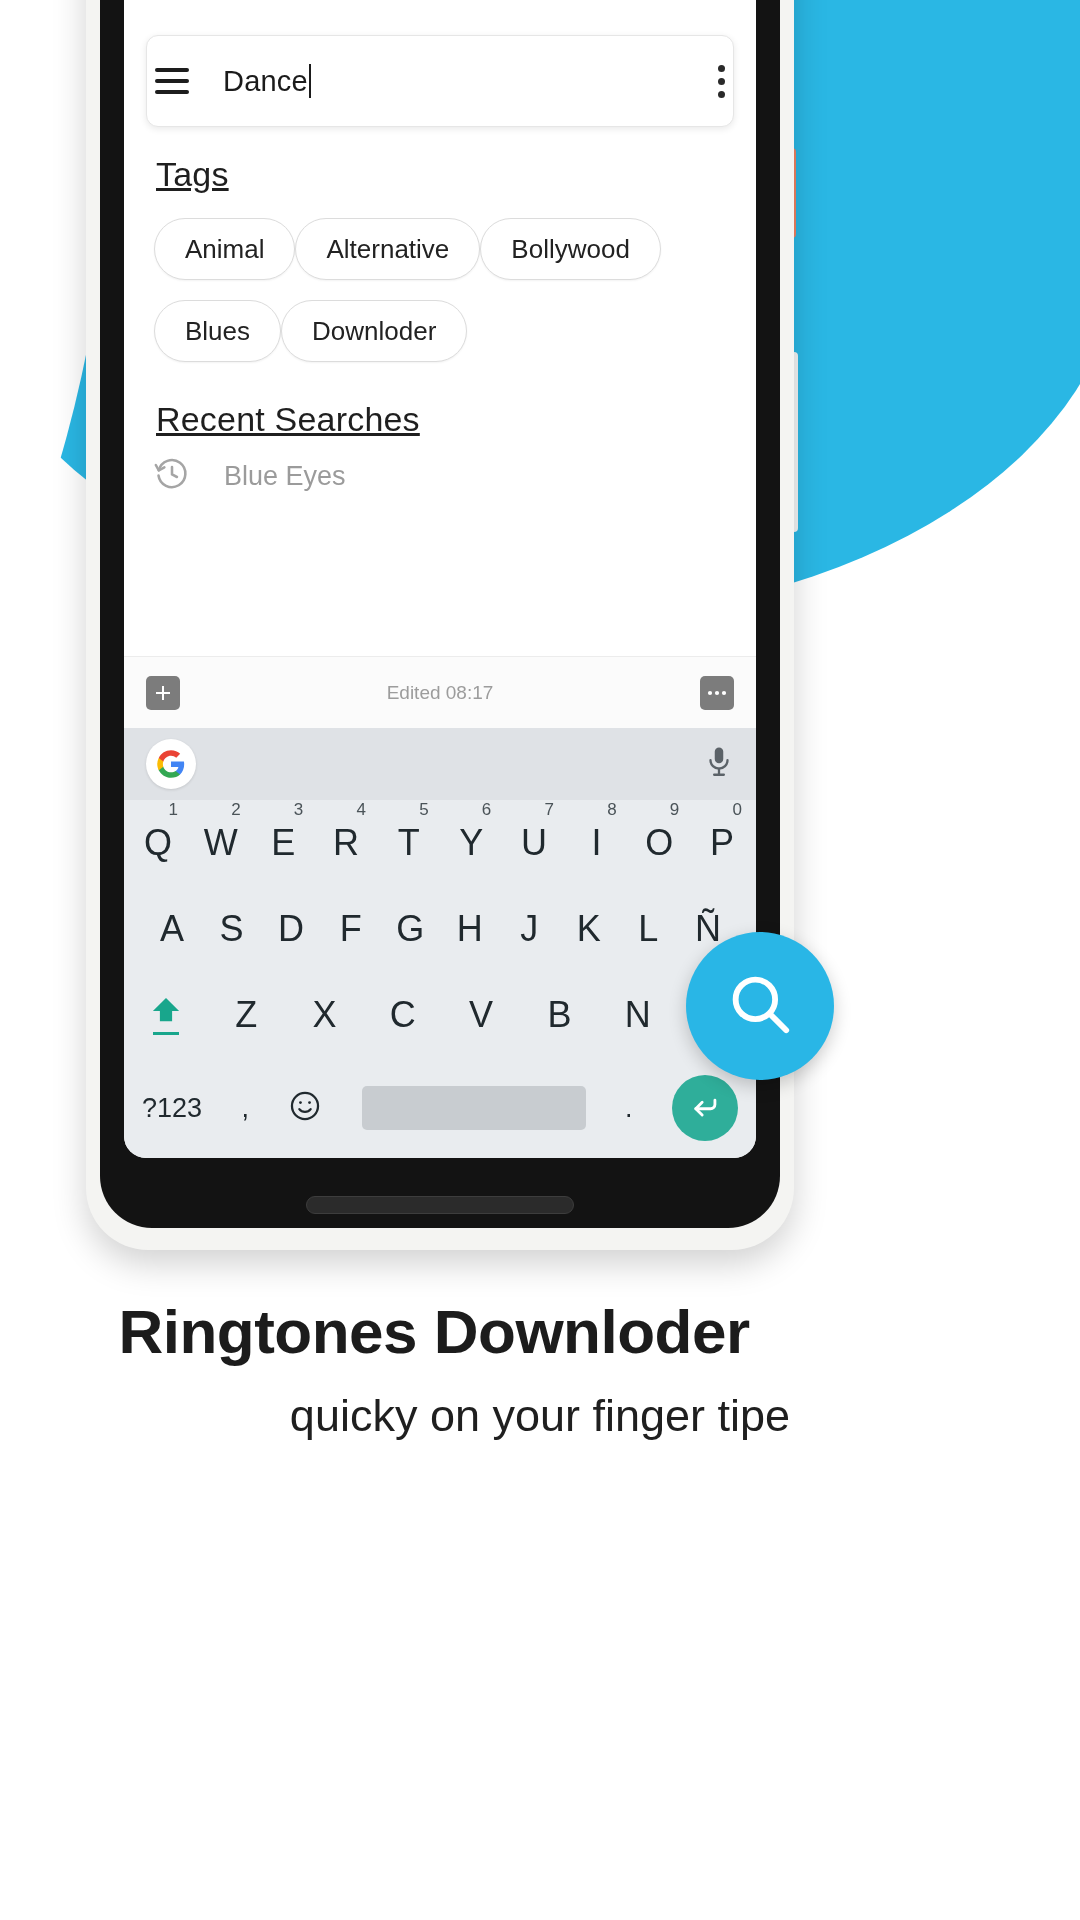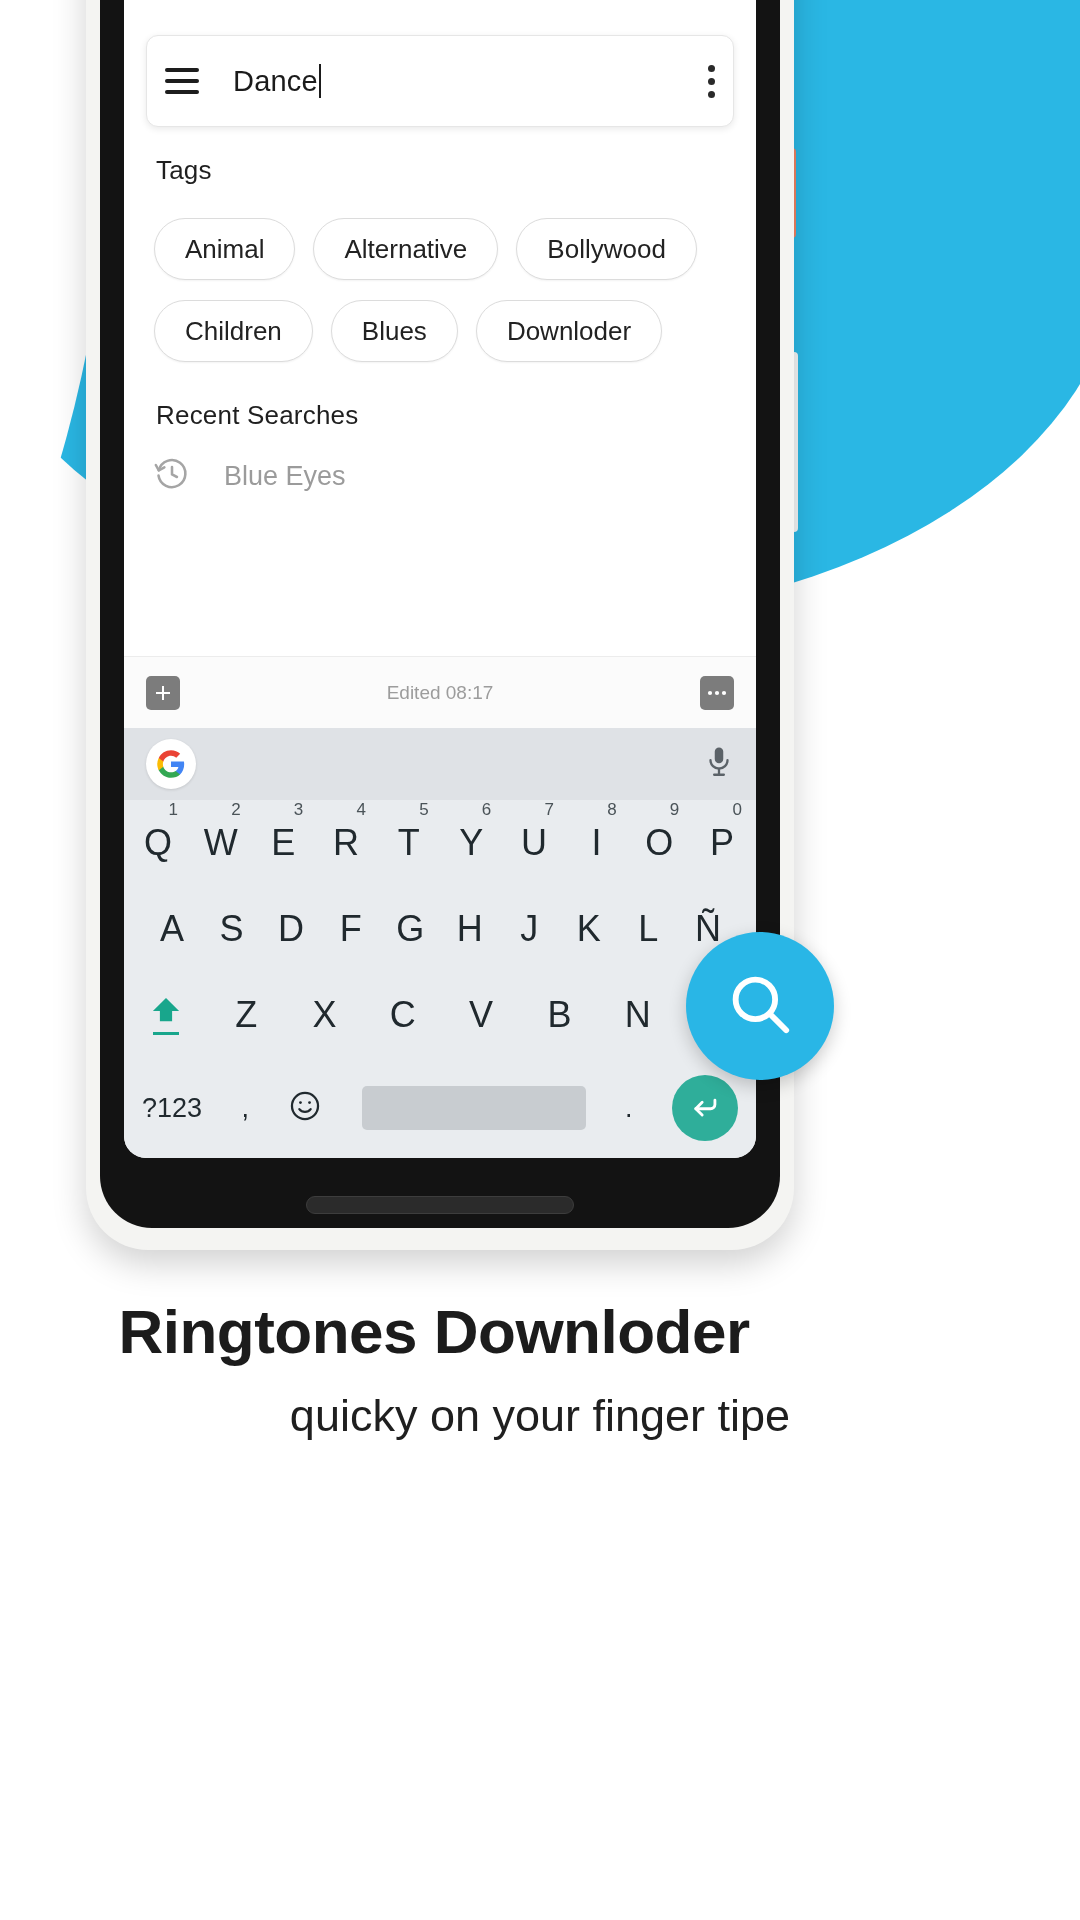--- a/index.html
+++ b/index.html
@@ -64,41 +64,41 @@
   }
 
   
   .searchbar {
     position: absolute; left: 22px; top: 95px;
     width: 588px; height: 92px;
     background: #ffffff;
     border: 1px solid #e6e6e6;
     border-radius: 12px;
     box-shadow: 0 2px 7px rgba(0,0,0,.09);
-    display: flex; align-items: center; padding: 0 18px;
+    display: flex; align-items: center; padding: 0 8px;
   }
   .hamburger { width: 34px; display: flex; flex-direction: column; gap: 7px; cursor: pointer; }
   .hamburger span { display: block; height: 4px; background: #1d1d1d; border-radius: 2px; }
   .search-text {
     flex: 1; margin-left: 34px;
     font-size: 29px; color: #1b1b1b; letter-spacing: .2px;
     display: flex; align-items: center;
   }
   .caret { display: inline-block; width: 2px; height: 34px; background: #1b1b1b; margin-left: 1px; }
   .kebab { width: 8px; display: flex; flex-direction: column; gap: 6px; align-items: center; cursor: pointer; }
   .kebab i { width: 7px; height: 7px; border-radius: 50%; background: #2a2a2a; display: block; }
 
   
   .section-label {
-    position: absolute; font-size: 26px; color: #1f1f1f; letter-spacing: .2px;
+    position: absolute; font-size: 34px; color: #1f1f1f; letter-spacing: .2px; text-decoration: underline;
   }
   #tags-label { left: 32px; top: 215px; }
   #recent-label { left: 32px; top: 460px; }
 
-  .chip-row { position: absolute; left: 30px; display: flex; gap: 18px; }
+  .chip-row { position: absolute; left: 30px; display: flex; }
   #chip-row-1 { top: 278px; }
   #chip-row-2 { top: 360px; }
   .chip {
     height: 62px; padding: 0 30px;
     border: 1.6px solid #dcdcdc; border-radius: 34px;
     background: #fff; display: flex; align-items: center; justify-content: center;
     font-size: 26px; color: #222; white-space: nowrap;
     box-shadow: 0 1px 2px rgba(0,0,0,.05);
     cursor: pointer;
   }
@@ -226,21 +226,20 @@
 
     <div class="section-label" id="tags-label">Tags</div>
 
     <div class="chip-row" id="chip-row-1">
       <div class="chip">Animal</div>
       <div class="chip">Alternative</div>
       <div class="chip">Bollywood</div>
     </div>
 
     <div class="chip-row" id="chip-row-2">
-      <div class="chip">Children</div>
       <div class="chip">Blues</div>
       <div class="chip">Downloder</div>
     </div>
 
     <div class="section-label" id="recent-label">Recent Searches</div>
 
     <div class="recent-item">
       <span>
         <svg width="36" height="36" viewBox="0 0 24 24" fill="none" stroke="#a5a5a5" stroke-width="1.7" stroke-linecap="round" stroke-linejoin="round">
           <path d="M3.2 9.5A9 9 0 1 1 3 13"></path>

